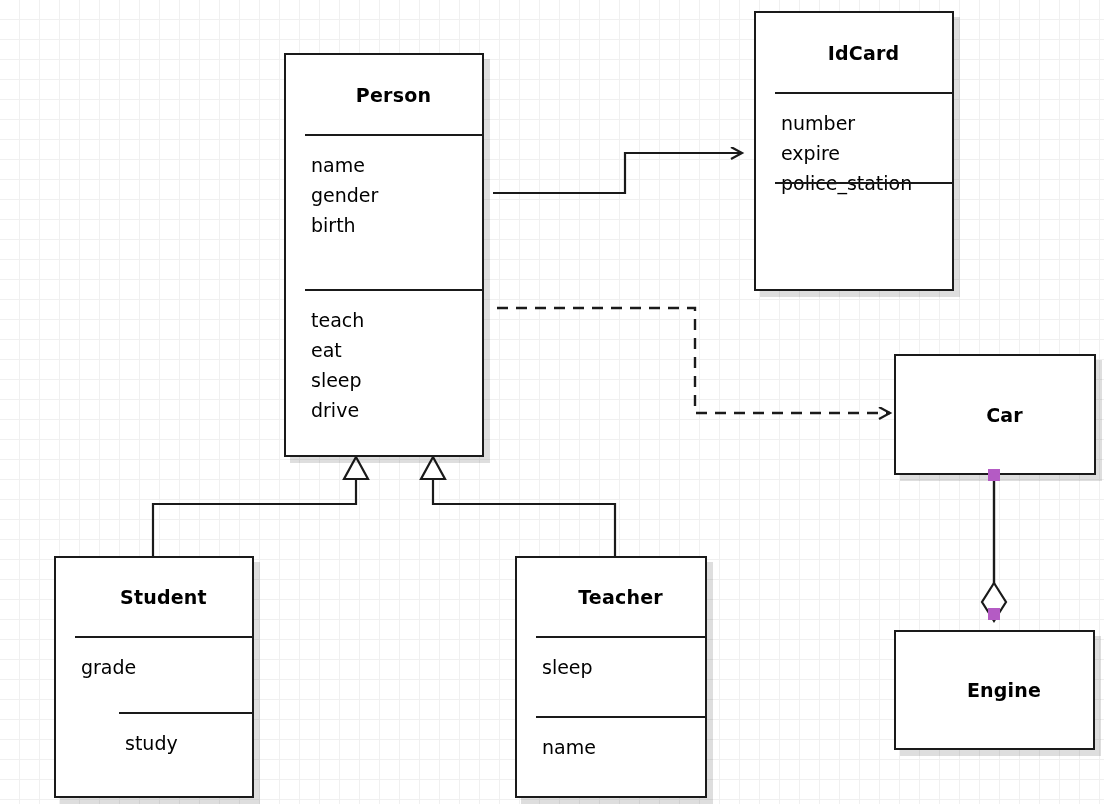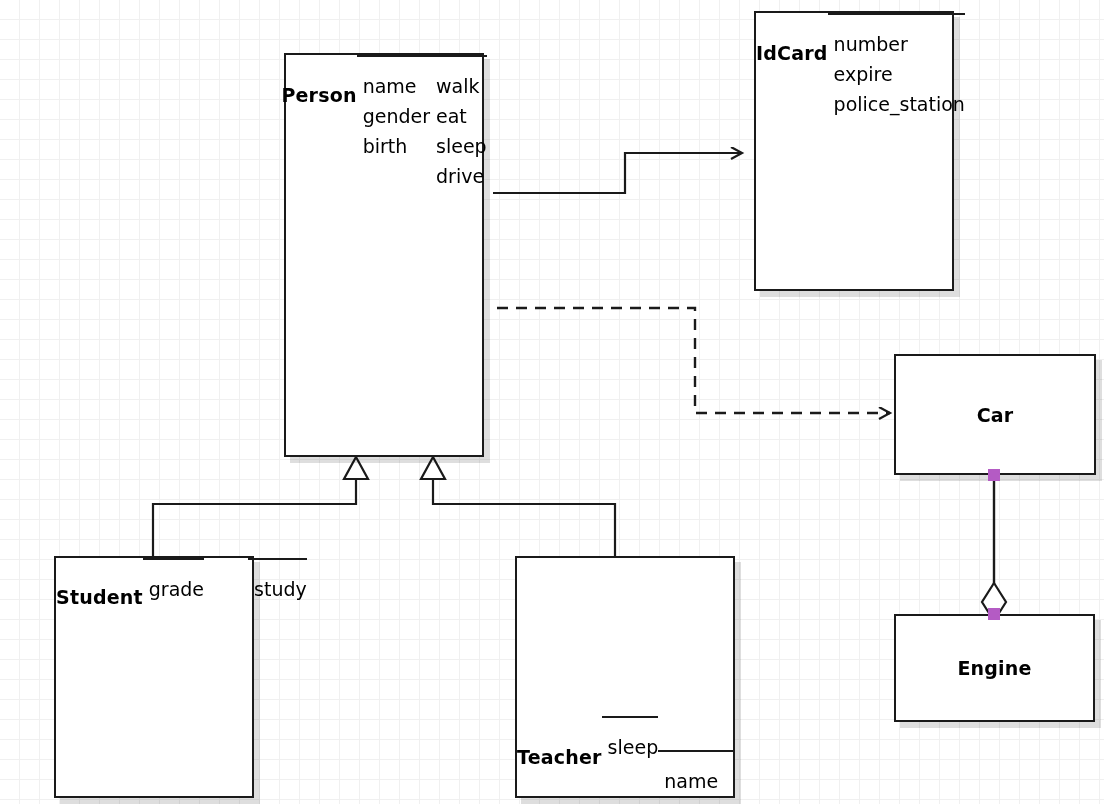--- a/index.html
+++ b/index.html
@@ -31,21 +31,22 @@
     height: 804px;
     pointer-events: none;
   }
   .uml-class {
     position: absolute;
     box-sizing: border-box;
     background: #ffffff;
     border: 2px solid #1a1a1a;
     box-shadow: 6px 6px 0 0 rgba(0,0,0,0.13);
     display: flex;
-    flex-direction: row;
+    flex-direction: column;
+    padding-left: 19px;
   }
   .compartment {
     box-sizing: border-box;
     position: relative;
   }
   .compartment + .compartment {
     border-top: 2px solid #1a1a1a;
   }
   .class-title {
     display: flex;
@@ -117,50 +118,50 @@
       <path d="M 994 475 L 994 585" fill="none" stroke="#1a1a1a" stroke-width="2.4"></path>
       <path d="M 994 583 L 1006 602 L 994 621 L 982 602 Z" fill="#ffffff" stroke="#1a1a1a" stroke-width="2.2" stroke-linejoin="miter"></path>
     </g>
   </svg>
 
   <div class="uml-class" id="cls-person" style="left:284px; top:53px; width:200px; height:404px;justify-content:center;">
     <div class="compartment class-title" style="height:79px;">Person</div>
     <div class="compartment members" style="height:155px;">name
 gender
 birth</div>
-    <div class="compartment members" style="flex:1 1 auto;">walk
+    <div class="compartment members" style="flex:1 1 auto;">teach
 eat
 sleep
 drive</div>
   </div>
 
   <div class="uml-class" id="cls-idcard" style="left:754px; top:11px; width:200px; height:280px;">
     <div class="compartment class-title" style="height:79px;">IdCard</div>
     <div class="compartment members" style="height:90px;">number
 expire
 police_station</div>
     <div class="compartment members empty" style="flex:1 1 auto;"></div>
   </div>
 
   <div class="uml-class" id="cls-student" style="left:54px; top:556px; width:200px; height:242px;">
     <div class="compartment class-title" style="height:78px;border-radius:29px;">Student</div>
     <div class="compartment members" style="height:76px;">grade</div>
     <div class="compartment members" style="flex:1 1 auto;margin-left:44px;">study</div>
   </div>
 
-  <div class="uml-class" id="cls-teacher" style="left:515px; top:556px; width:220px; height:242px;align-items:flex-end;">
+  <div class="uml-class" id="cls-teacher" style="left:515px; top:556px; width:192px; height:242px;">
     <div class="compartment class-title" style="height:78px;">Teacher</div>
     <div class="compartment members" style="height:80px;">sleep</div>
     <div class="compartment members" style="flex:1 1 auto;">name</div>
   </div>
 
   <div class="uml-class simple-class" id="cls-car" style="left:894px; top:354px; width:202px; height:121px;">
     <div class="compartment class-title" style="flex:1 1 auto;">Car</div>
   </div>
 
-  <div class="uml-class simple-class" id="cls-engine" style="left:894px; top:614px; width:201px; height:108px;">
+  <div class="uml-class simple-class" id="cls-engine" style="left:894px; top:630px; width:201px; height:120px;">
     <div class="compartment class-title" style="flex:1 1 auto;">Engine</div>
   </div>
 
   <div class="handle" style="left:988px; top:469px;"></div>
   <div class="handle" style="left:988px; top:608px;"></div>
 
 </div>
 
 </body></html>

